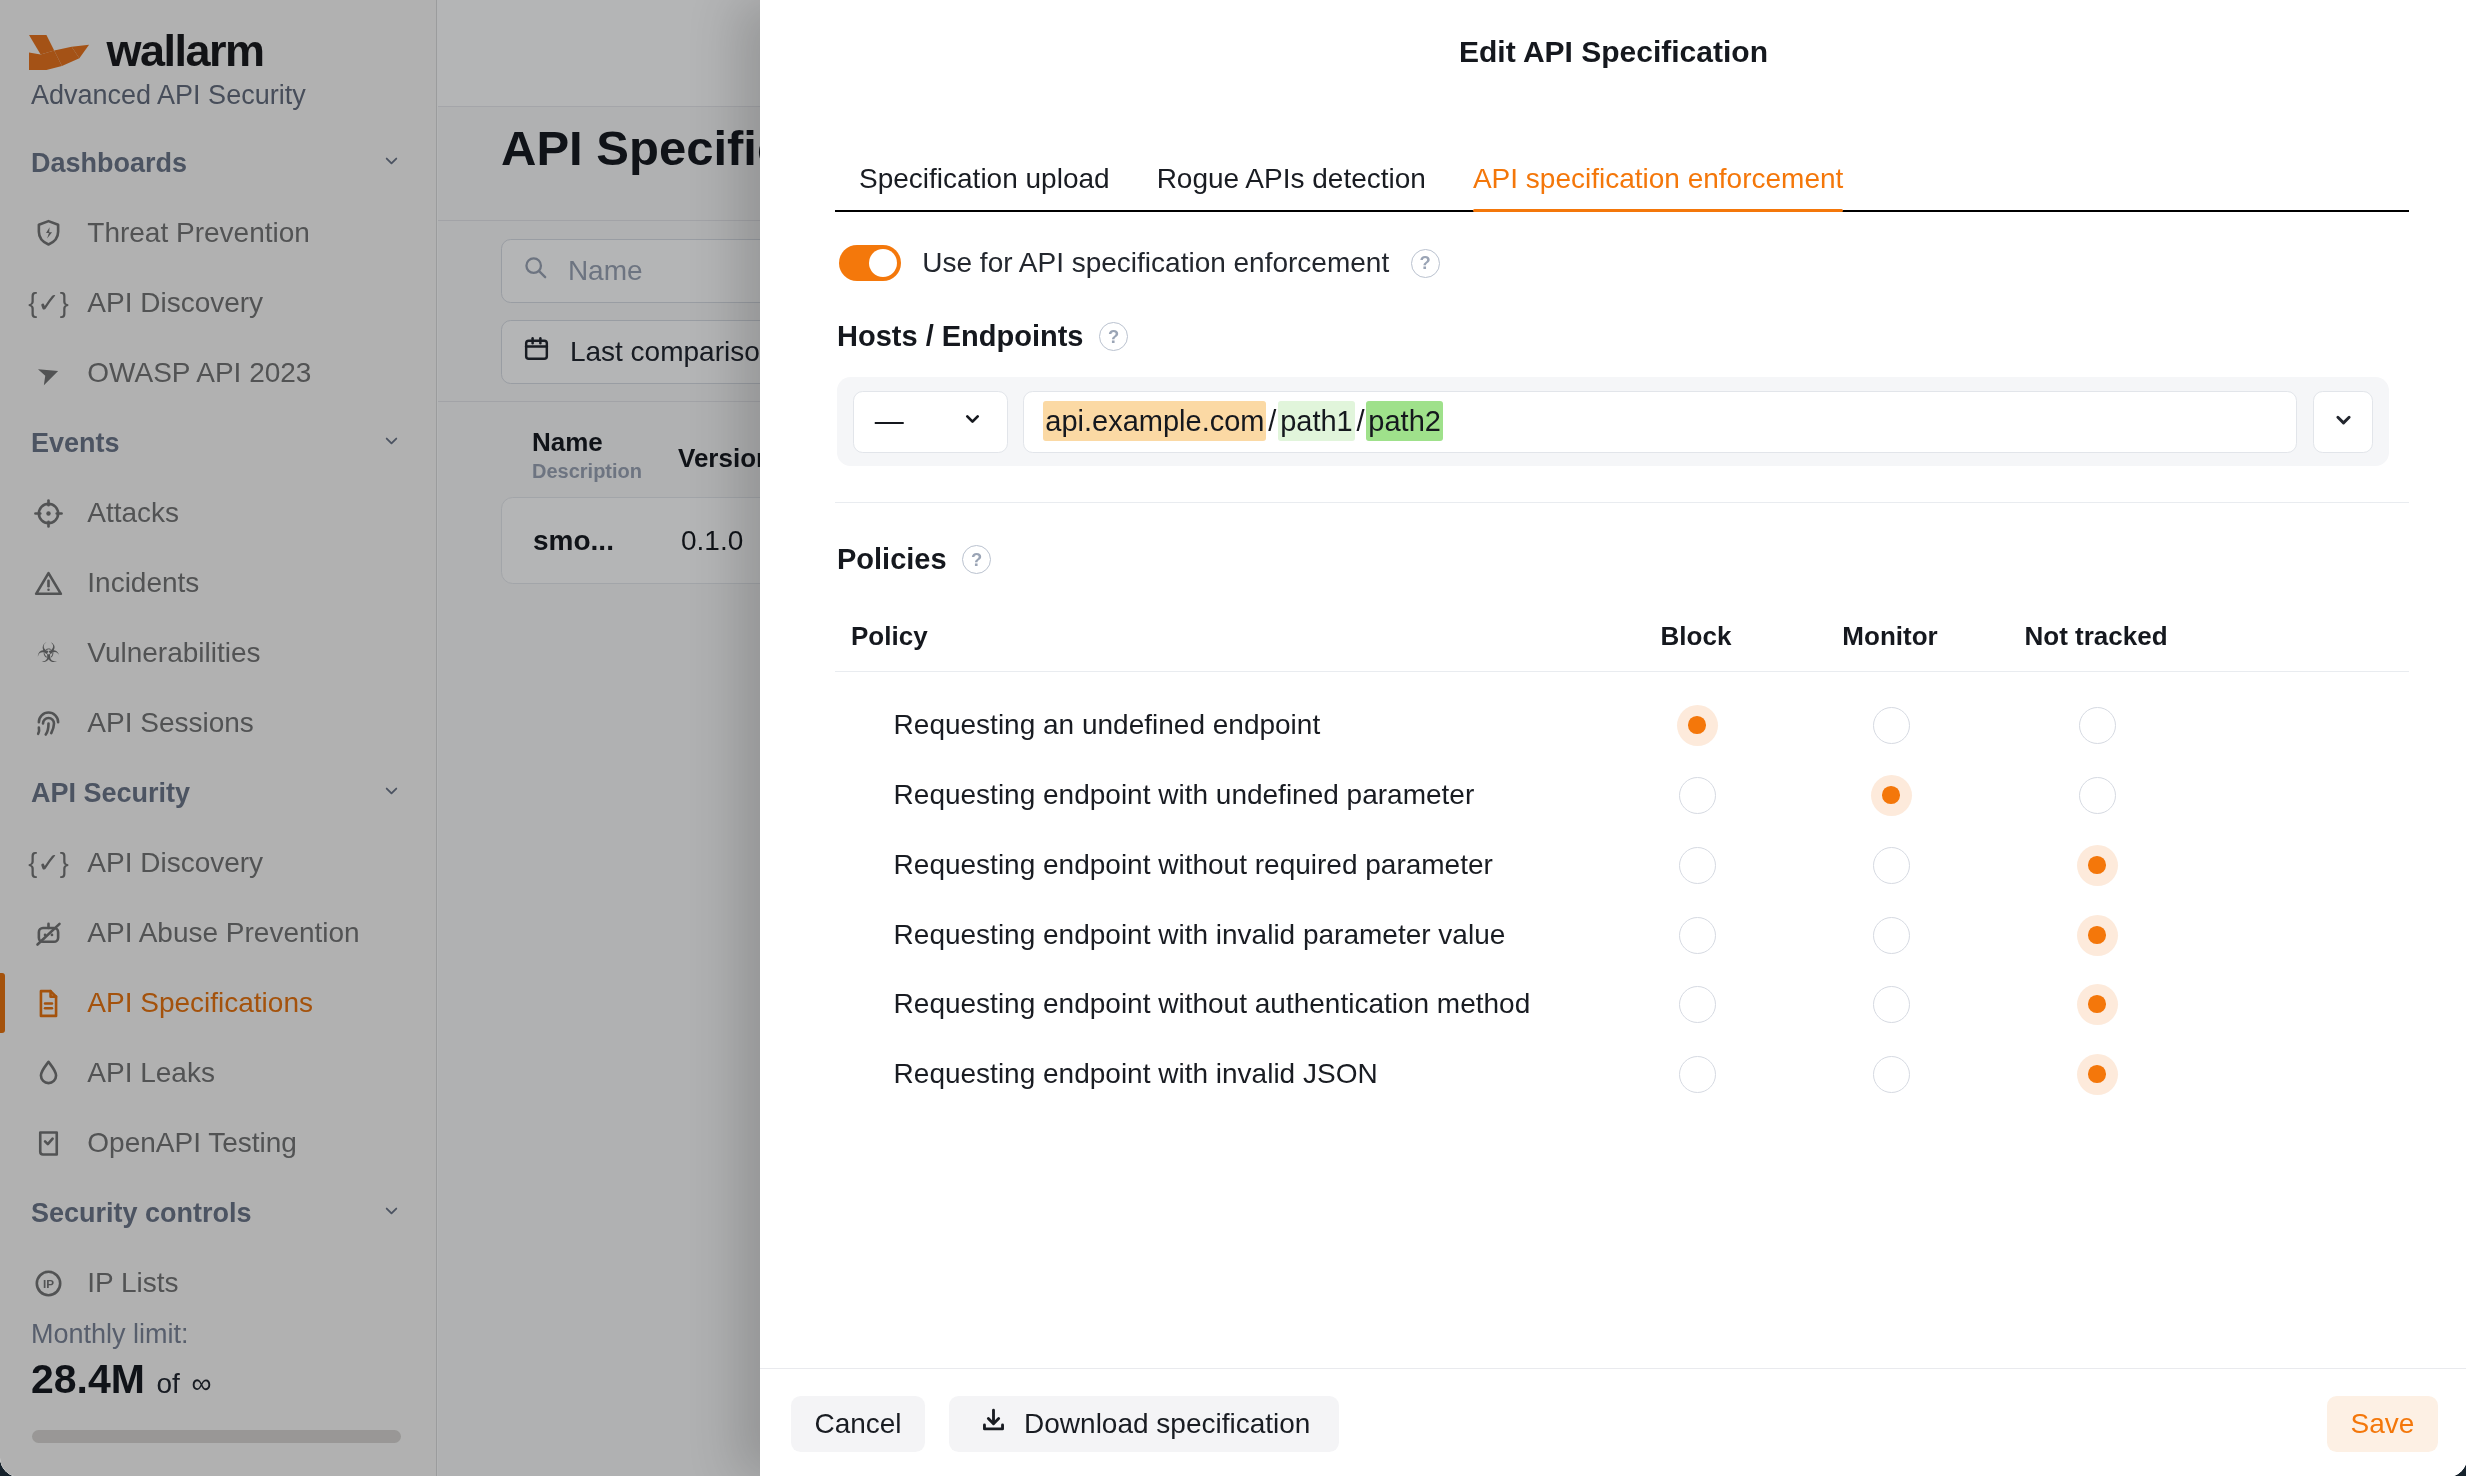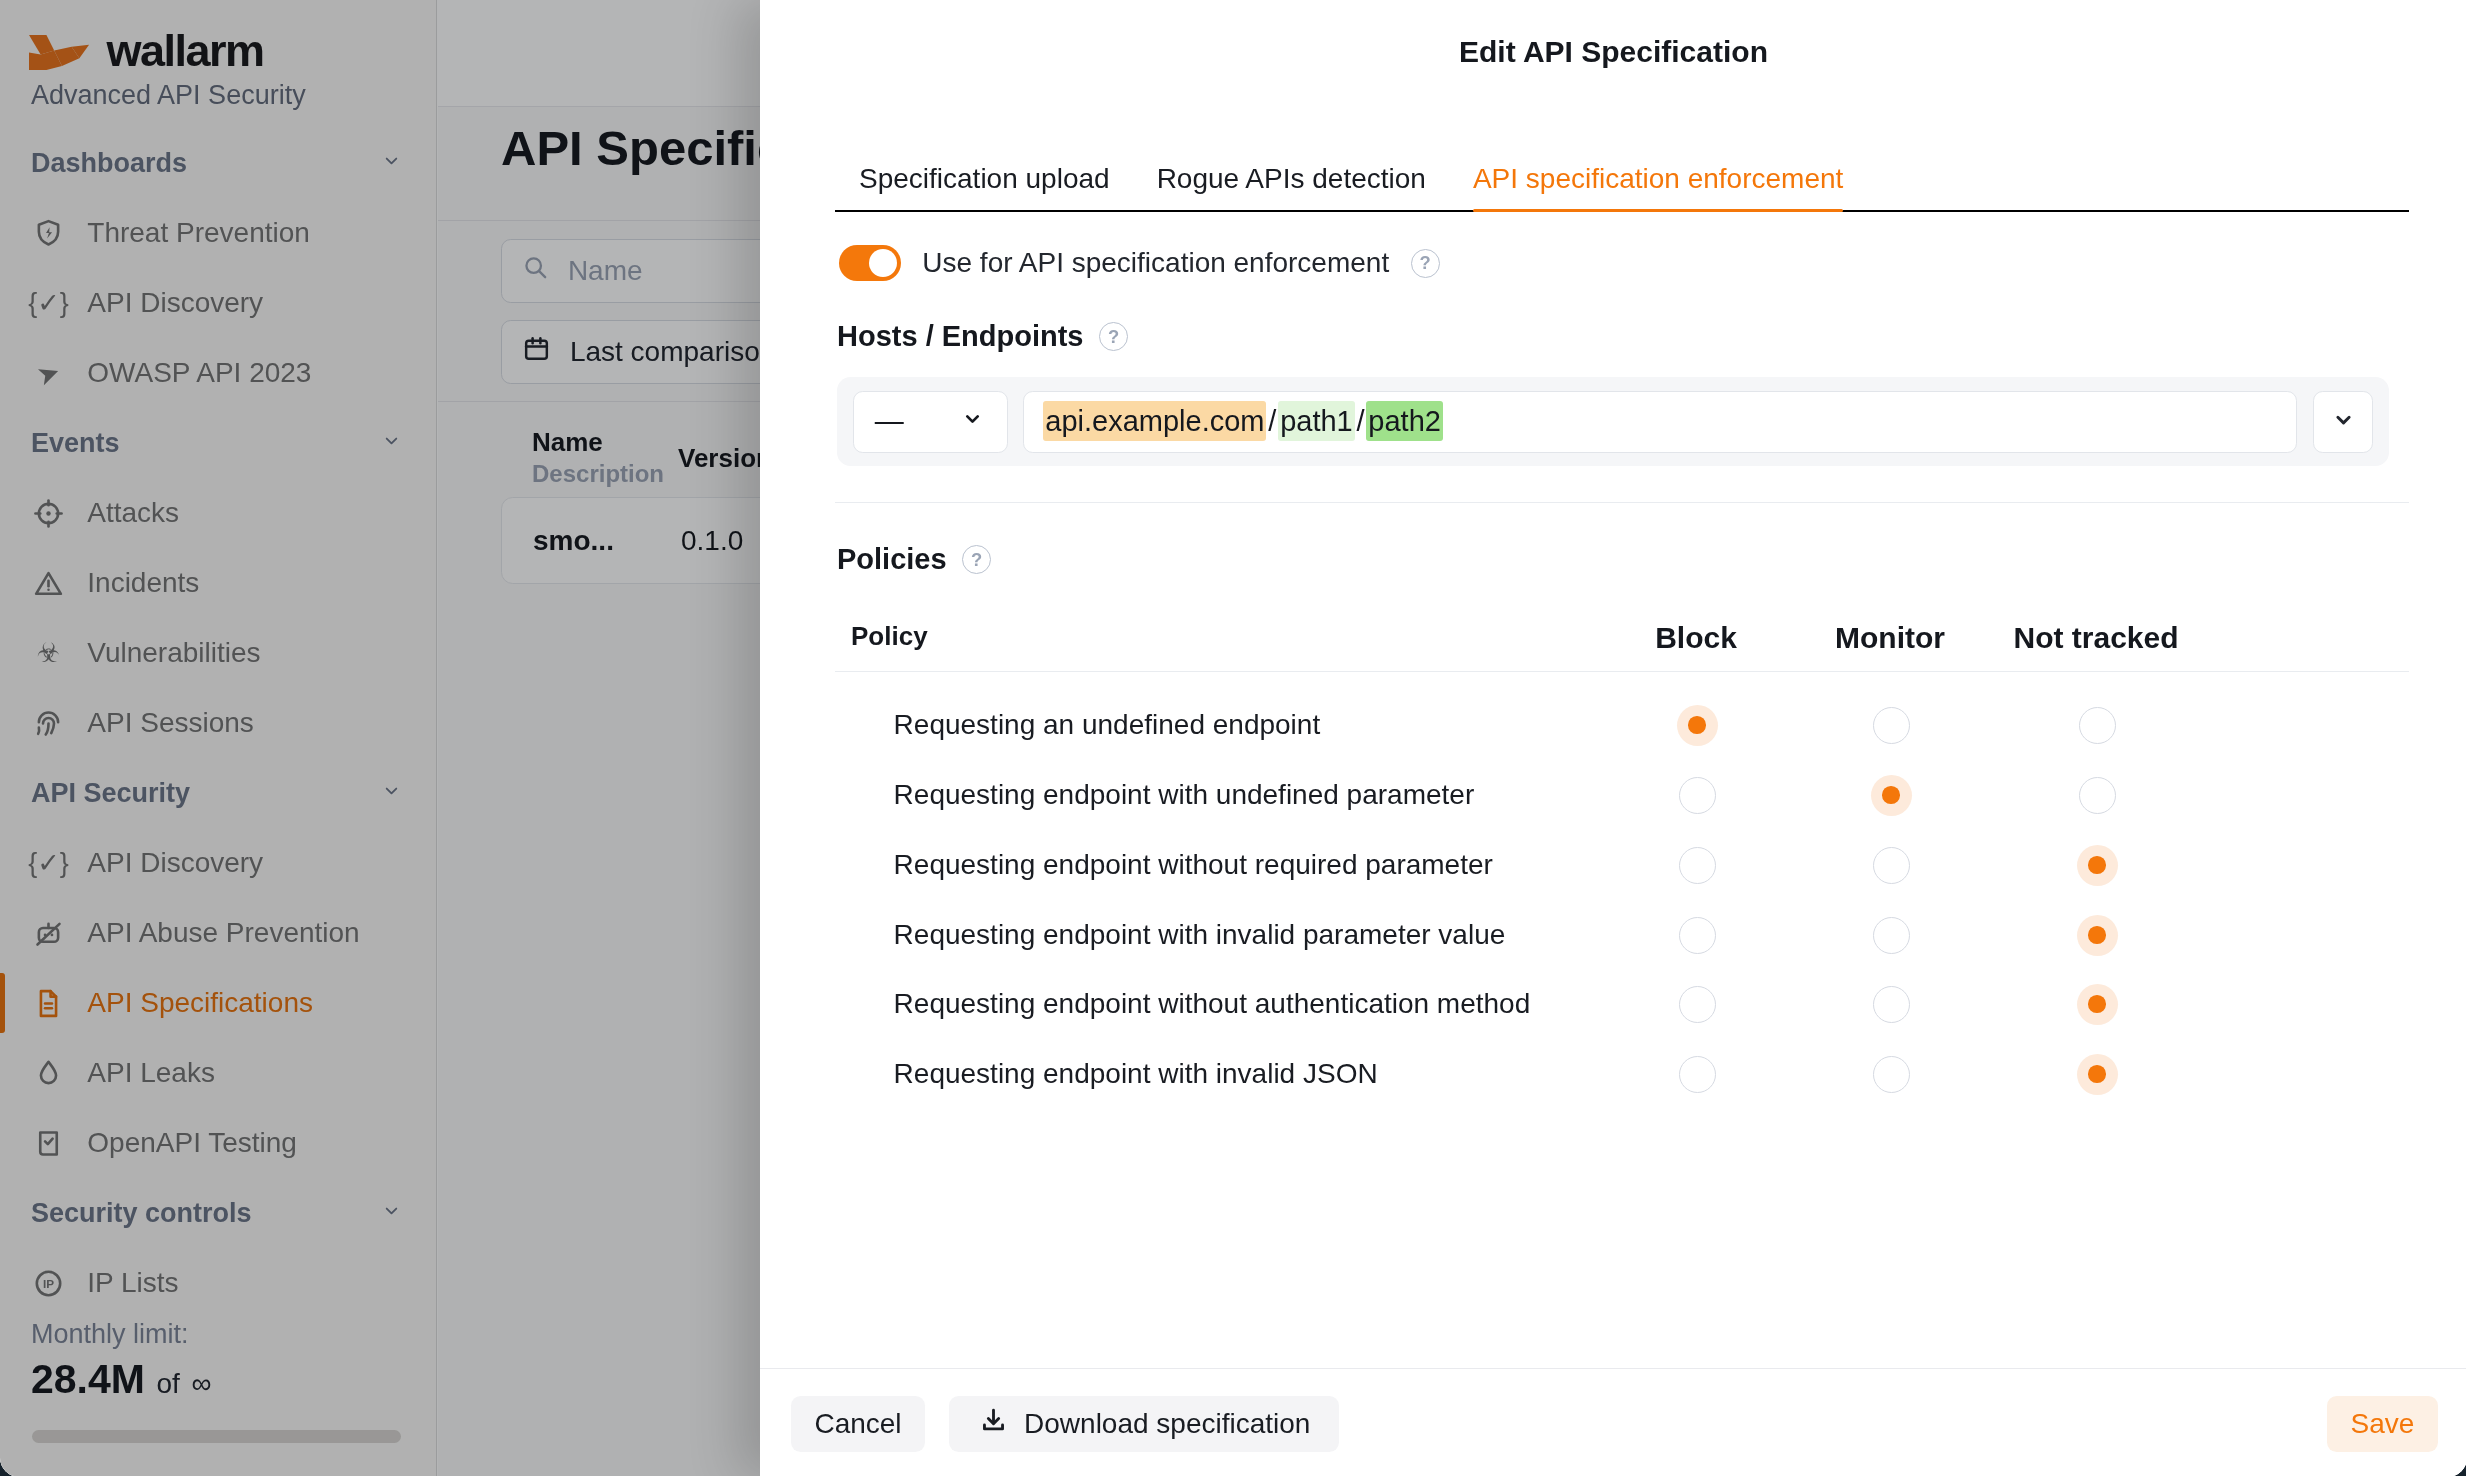--- a/index.html
+++ b/index.html
@@ -40,21 +40,21 @@
                  background:#fff; border-bottom:1px solid #e8e8ec; }
   .page-title { position:absolute; left:63px; top:120px; font-size:49px; font-weight:800;
                 color:#15181e; white-space:nowrap; }
   .hline { position:absolute; left:0; width:1359px; border-top:1px solid #e6e6ea; }
   .filter-box { position:absolute; left:63px; width:621px; height:64px; background:#fff;
                 border:1px solid #d9dde4; border-radius:9.7px; display:flex; align-items:center;
                 gap:17.5px; padding:0 19.4px; font-size:28px; white-space:nowrap; }
   .filter-box.search { color:#9aa3b3; }
   .filter-box.date { color:#20242d; }
   .th { position:absolute; font-size:26px; font-weight:700; color:#15181e; white-space:nowrap; }
-  .th-sub { position:absolute; font-size:24px; font-weight:700; color:#9aa3b3; white-space:nowrap; }
+  .th-sub { position:absolute; font-size:20px; font-weight:700; color:#9aa3b3; white-space:nowrap; }
   .row-card { position:absolute; left:63px; top:497px; width:621px; height:87px; background:#fff;
               border:1px solid #e6e8ec; border-radius:11.6px; }
   .cell { position:absolute; top:0; height:100%; display:flex; align-items:center;
           font-size:28px; color:#15181e; white-space:nowrap; }
 
   
   .dim { position:absolute; left:0; top:0; width:760px; height:100%;
          background:rgba(8,10,14,0.30); z-index:5; }
 
   
@@ -84,21 +84,21 @@
                    border:1px solid #e2e5ea; border-radius:9.7px; display:flex; align-items:center;
                    justify-content:space-between; padding:0 21.3px; font-size:29px; color:#15181e; cursor:pointer; }
   .host-input { position:absolute; left:186px; top:13.6px; width:1274px; height:62px; background:#fff;
                 border:1px solid #e2e5ea; border-radius:9.7px; display:flex; align-items:center;
                 padding:0 19.4px; font-size:29px; color:#15181e; }
   .host-input span { padding:3.9px 1.9px; border-radius:2.9px; white-space:pre; }
   .host-chevron-btn { position:absolute; left:1476px; top:13.6px; width:60px; height:62px; background:#fff;
                       border:1px solid #e2e5ea; border-radius:9.7px; display:flex; align-items:center;
                       justify-content:center; cursor:pointer; color:#22262e; }
   .divider { position:absolute; left:75px; right:58px; border-top:1px solid #e9ecf0; }
-  .col-label { position:absolute; transform:translateX(-50%); font-size:30px; font-weight:700;
+  .col-label { position:absolute; transform:translateX(-50%); font-size:26px; font-weight:700;
                color:#15181e; white-space:nowrap; }
   .policy-col-head { position:absolute; left:91px; font-size:26px; font-weight:700; color:#15181e; }
   .policy-row { position:absolute; left:77px; right:58px; height:70px; }
   .policy-label { position:absolute; left:14.6px; top:0; height:70px; display:flex; align-items:center;
                   font-size:28px; color:#191c22; white-space:nowrap;margin-left:42px; }
   .radio-cell { position:absolute; top:0; width:70px; height:70px; display:flex;
                 align-items:center; justify-content:center; cursor:pointer; }
   .radio { width:37px; height:37px; border-radius:50%; border:1.9px solid #d6dae2; background:#fff; }
   .radio.selected { width:41px; height:41px; border:none; background:#fdeadb;
                     display:flex; align-items:center; justify-content:center; }

